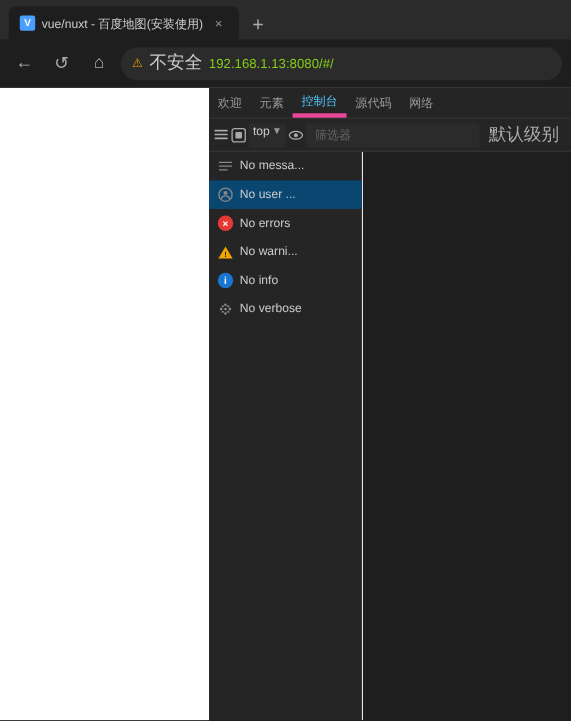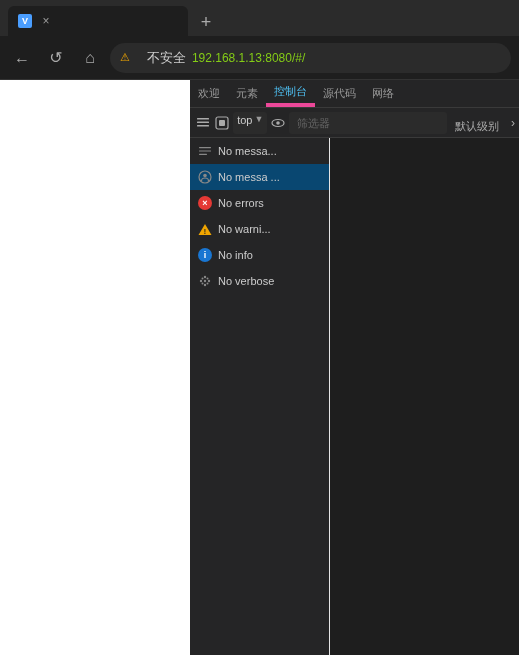--- a/index.html
+++ b/index.html
@@ -112,24 +112,23 @@
       align-items: center;
       padding: 0 10px;
       gap: 6px;
     }
     .security-icon {
       font-size: 11px;
       color: #f0a500;
       flex-shrink: 0;
     }
     .security-label {
-      font-size: 13px;
+      font-size: 16px;
       color: #ccc;
       flex-shrink: 0;
-      margin-left: 11px;
     }
     .address-text {
       font-size: 12px;
       color: #84cc16;
       flex: 1;
     }
 
     
     .devtools-panel {
       flex: 1;
@@ -224,26 +223,26 @@
       border: none;
       outline: none;
       height: 22px;
       border-radius: 3px;
       padding: 0 8px;
       color: #ccc;
       font-size: 11px;
     }
     .filter-input::placeholder { color: #666; }
     .level-btn {
-      font-size: 11px;
+      font-size: 16px;
       color: #aaa;
       padding: 0 6px;
       height: 22px;
       display: flex;
-      align-items: flex-end;
+      align-items: flex-start;
       cursor: pointer;
       white-space: nowrap;
     }
     .chevron-right {
       color: #aaa;
       font-size: 12px;
       margin-left: 4px;
     }
 
     
@@ -328,20 +327,21 @@
 </head>
 <body>
 
 <div class="browser-frame">
 
   <div class="tab-bar">
     <div class="tab-active">
       <div class="tab-favicon">
         <span>V</span>
       </div>
+      <span class="tab-title">vue/nuxt - 百度地图(安装使用)</span>
       <span class="tab-close">×</span>
     </div>
     <div class="new-tab-btn">+</div>
   </div>
 
   <div class="address-bar">
     <div class="nav-btn">←</div>
     <div class="nav-btn">↺</div>
     <div class="nav-btn">⌂</div>
     <div class="address-input-wrap">
@@ -422,21 +422,21 @@
           </div>
 
           <div class="log-item selected">
             <div class="log-icon">
               <svg width="14" height="14" viewBox="0 0 14 14" fill="none">
                 <circle cx="7" cy="7" r="6" stroke="#888" stroke-width="1.2"></circle>
                 <circle cx="7" cy="5.5" r="1.8" fill="#888"></circle>
                 <path d="M3.5 11c0-2 1.5-3 3.5-3s3.5 1 3.5 3" stroke="#888" stroke-width="1.2" fill="none"></path>
               </svg>
             </div>
-            <span class="log-text">No messa ...</span>
+            <span class="log-text">No user ...</span>
           </div>
 
           <div class="log-item">
             <div class="log-icon">
               <div class="icon-error">×</div>
             </div>
             <span class="log-text">No errors</span>
           </div>
 
           <div class="log-item">

